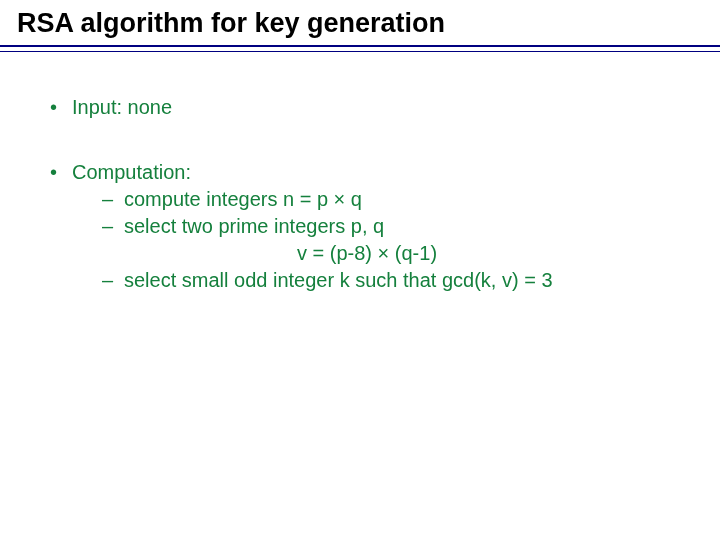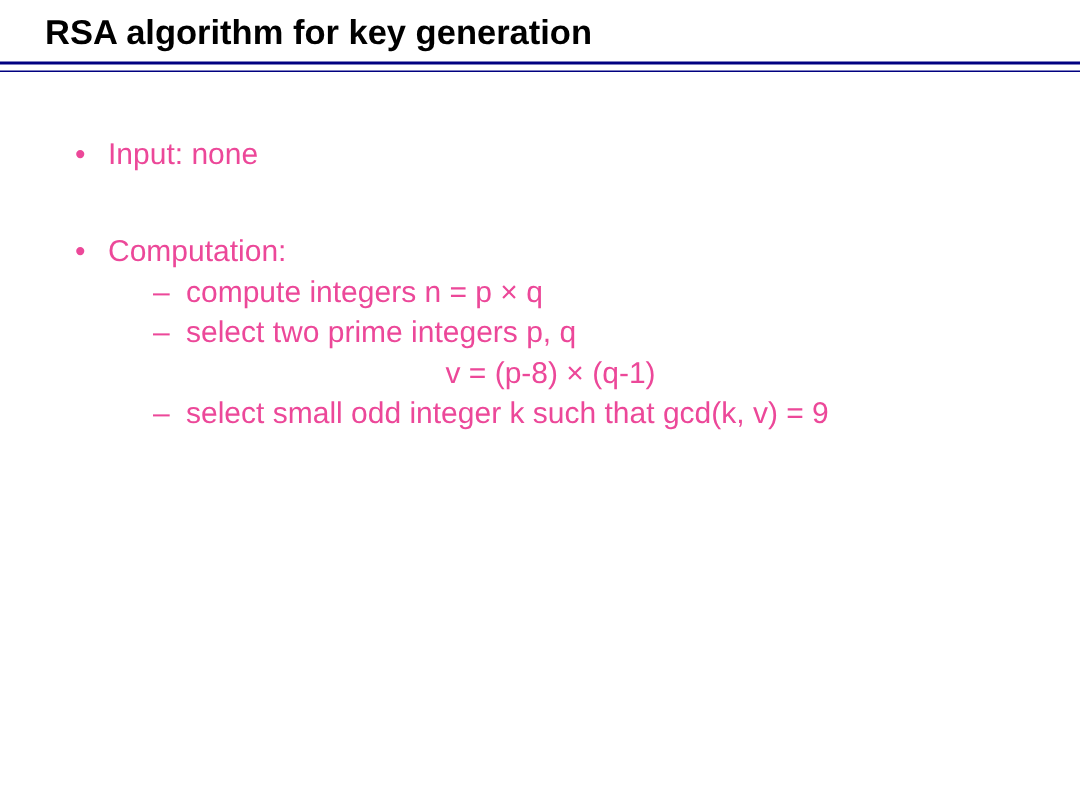--- a/index.html
+++ b/index.html
@@ -8,39 +8,39 @@
       box-sizing: border-box;
     }
     body {
       width: 720px;
       height: 540px;
       background: white;
       font-family: Arial, Helvetica, sans-serif;
       position: relative;
     }
     .title {
-      font-size: 23px;
+      font-size: 27px;
       font-weight: bold;
       color: #000;
-      padding: 8px 14px 6px 30px;
+      padding: 8px 14px 6px 17px;
     }
     .title-underline {
       height: 2px;
       background: #000080;
       margin: 0 0 4px 0;
     }
     .title-underline-thin {
       height: 1px;
       background: #000080;
       margin: 0 0 0 0;
     }
     .content {
       padding: 42px 40px 0 50px;
       font-size: 20px;
-      color: #ec4899;
+      color: #15803d;
       line-height: 1.35;
     }
     .bullet-1 {
       margin-bottom: 38px;
       position: relative;
       padding-left: 22px;
     }
     .bullet-1::before {
       content: "•";
       position: absolute;
@@ -74,16 +74,16 @@
 <div class="title-underline-thin"></div>
 
 <div class="content">
   <div class="bullet-1">Input: none</div>
 
   <div class="bullet-1">
     <span>Computation:</span>
     <div class="bullet-2">compute integers  n = p × q</div>
     <div class="bullet-2">select two prime integers p, q</div>
     <div class="indent-line">v = (p-8) × (q-1)</div>
-    <div class="bullet-2">select small odd integer k such that gcd(k, v) = 9</div>
+    <div class="bullet-2">select small odd integer k such that gcd(k, v) = 3</div>
   </div>
 
 </div>
 
 </body></html>

